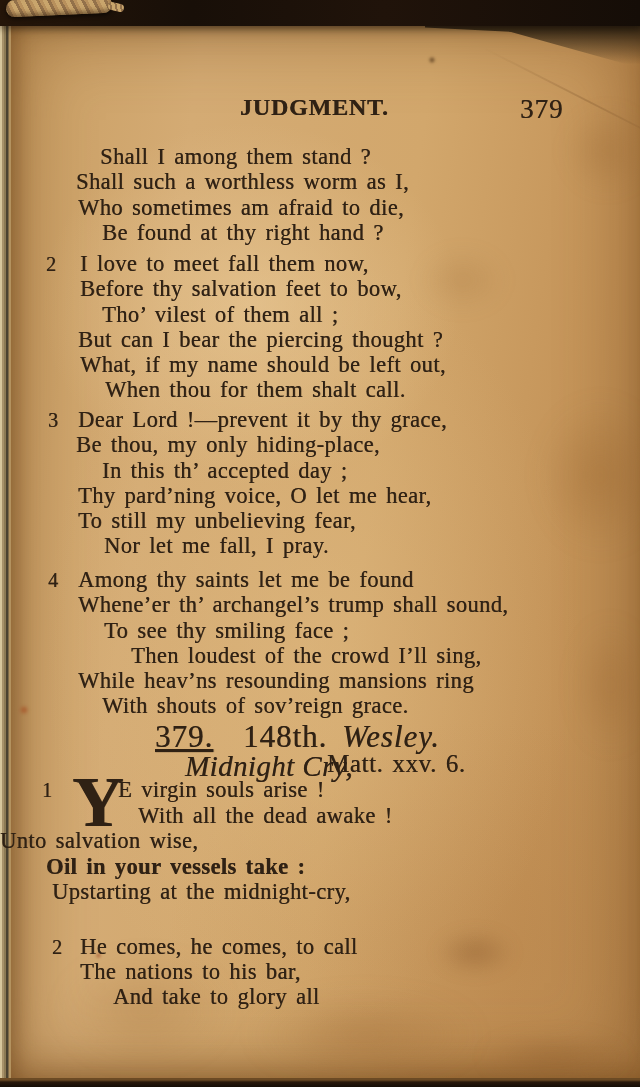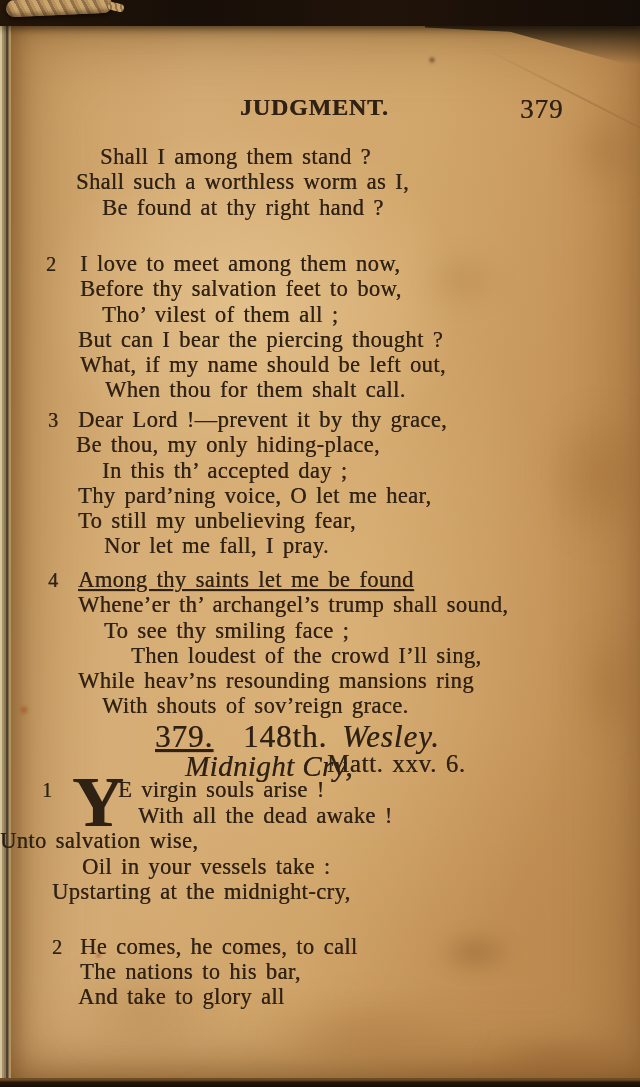--- a/index.html
+++ b/index.html
@@ -88,63 +88,64 @@
   <div class="text-layer">
     <div class="running-header">
       <span class="rh-title">JUDGMENT.</span>
       <span class="rh-page">379</span>
     </div>
 
     <div id="stanzas">
         <div class="stanza" style="top: 144px;">
           <div class="line" style="padding-left: 100px; line-height: 25.3px;">Shall I among them stand ?</div>
           <div class="line" style="padding-left: 76px; line-height: 25.3px;">Shall such a worthless worm as I,</div>
+          <div class="line" style="padding-left: 78px; line-height: 25.3px;">Who sometimes am afraid to die,</div>
           <div class="line" style="padding-left: 102px; line-height: 25.3px;">Be found at thy right hand ?</div>
         </div>
         <div class="stanza" style="top: 251px;">
           <span class="vnum" style="left: 46px;">2</span>
-          <div class="line" style="padding-left: 80px; line-height: 25.3px;">I love to meet among them now,</div>
+          <div class="line" style="padding-left: 80px; line-height: 25.3px;">I love to meet fall them now,</div>
           <div class="line" style="padding-left: 80px; line-height: 25.3px;">Before thy salvation feet to bow,</div>
           <div class="line" style="padding-left: 102px; line-height: 25.3px;">Tho’ vilest of them all ;</div>
           <div class="line" style="padding-left: 78px; line-height: 25.3px;">But can I bear the piercing thought ?</div>
           <div class="line" style="padding-left: 80px; line-height: 25.3px;">What, if my name should be left out,</div>
           <div class="line" style="padding-left: 105px; line-height: 25.3px;">When thou for them shalt call.</div>
         </div>
         <div class="stanza" style="top: 407px;">
           <span class="vnum" style="left: 48px;">3</span>
           <div class="line" style="padding-left: 78px; line-height: 25.3px;">Dear Lord !—prevent it by thy grace,</div>
           <div class="line" style="padding-left: 76px; line-height: 25.3px;">Be thou, my only hiding-place,</div>
           <div class="line" style="padding-left: 102px; line-height: 25.3px;">In this th’ accepted day ;</div>
           <div class="line" style="padding-left: 78px; line-height: 25.3px;">Thy pard’ning voice, O let me hear,</div>
           <div class="line" style="padding-left: 78px; line-height: 25.3px;">To still my unbelieving fear,</div>
           <div class="line" style="padding-left: 104px; line-height: 25.3px;">Nor let me fall, I pray.</div>
         </div>
         <div class="stanza" style="top: 567px;">
           <span class="vnum" style="left: 48px;">4</span>
-          <div class="line" style="padding-left: 78px; line-height: 25.3px; text-decoration: underline;">Among thy saints let me be found</div>
+          <div class="line" style="padding-left: 78px; line-height: 25.3px;">Among thy saints let me be found</div>
           <div class="line" style="padding-left: 78px; line-height: 25.3px;">Whene’er th’ archangel’s trump shall sound,</div>
           <div class="line" style="padding-left: 104px; line-height: 25.3px;">To see thy smiling face ;</div>
           <div class="line" style="padding-left: 112px; line-height: 25.3px; margin-left: 19px;">Then loudest of the crowd I’ll sing,</div>
           <div class="line" style="padding-left: 78px; line-height: 25.3px;">While heav’ns resounding mansions ring</div>
           <div class="line" style="padding-left: 102px; line-height: 25.3px;">With shouts of sov’reign grace.</div>
         </div>
         <div class="stanza" style="top: 777px;">
           <span class="vnum" style="left: 42px;">1</span>
           <span class="dropcap" style="left: 72px; top: -11px; font-size: 72px;">Y</span>
           <div class="line" style="padding-left: 118px; line-height: 25.6px;">E virgin souls arise !</div>
           <div class="line" style="padding-left: 138px; line-height: 25.6px;">With all the dead awake !</div>
           <div class="line" style="line-height: 25.6px;">Unto salvation wise,</div>
-          <div class="line" style="padding-left: 82px; line-height: 25.6px;">Oil in your vessels take :</div>
+          <div class="line" style="padding-left: 46px; line-height: 25.6px; font-weight: bold;">Oil in your vessels take :</div>
           <div class="line" style="padding-left: 52px; line-height: 25.6px;">Upstarting at the midnight-cry,</div>
         </div>
         <div class="stanza" style="top: 934px;">
           <span class="vnum" style="left: 52px;">2</span>
           <div class="line" style="padding-left: 80px; line-height: 25px;">He comes, he comes, to call</div>
           <div class="line" style="padding-left: 80px; line-height: 25px;">The nations to his bar,</div>
-          <div class="line" style="padding-left: 78px; line-height: 25px;">And take to glory all</div>
+          <div class="line" style="padding-left: 113px; line-height: 25px;">And take to glory all</div>
         </div>
       </div>
 
     <div class="hymn-heading">
       <span class="hh-num">379.</span>
       <span class="hh-meter">148th.</span>
       <span class="hh-author">Wesley.</span>
     </div>
     <div class="hymn-subtitle">
       <span class="hs-tune">Midnight Cry,</span>

